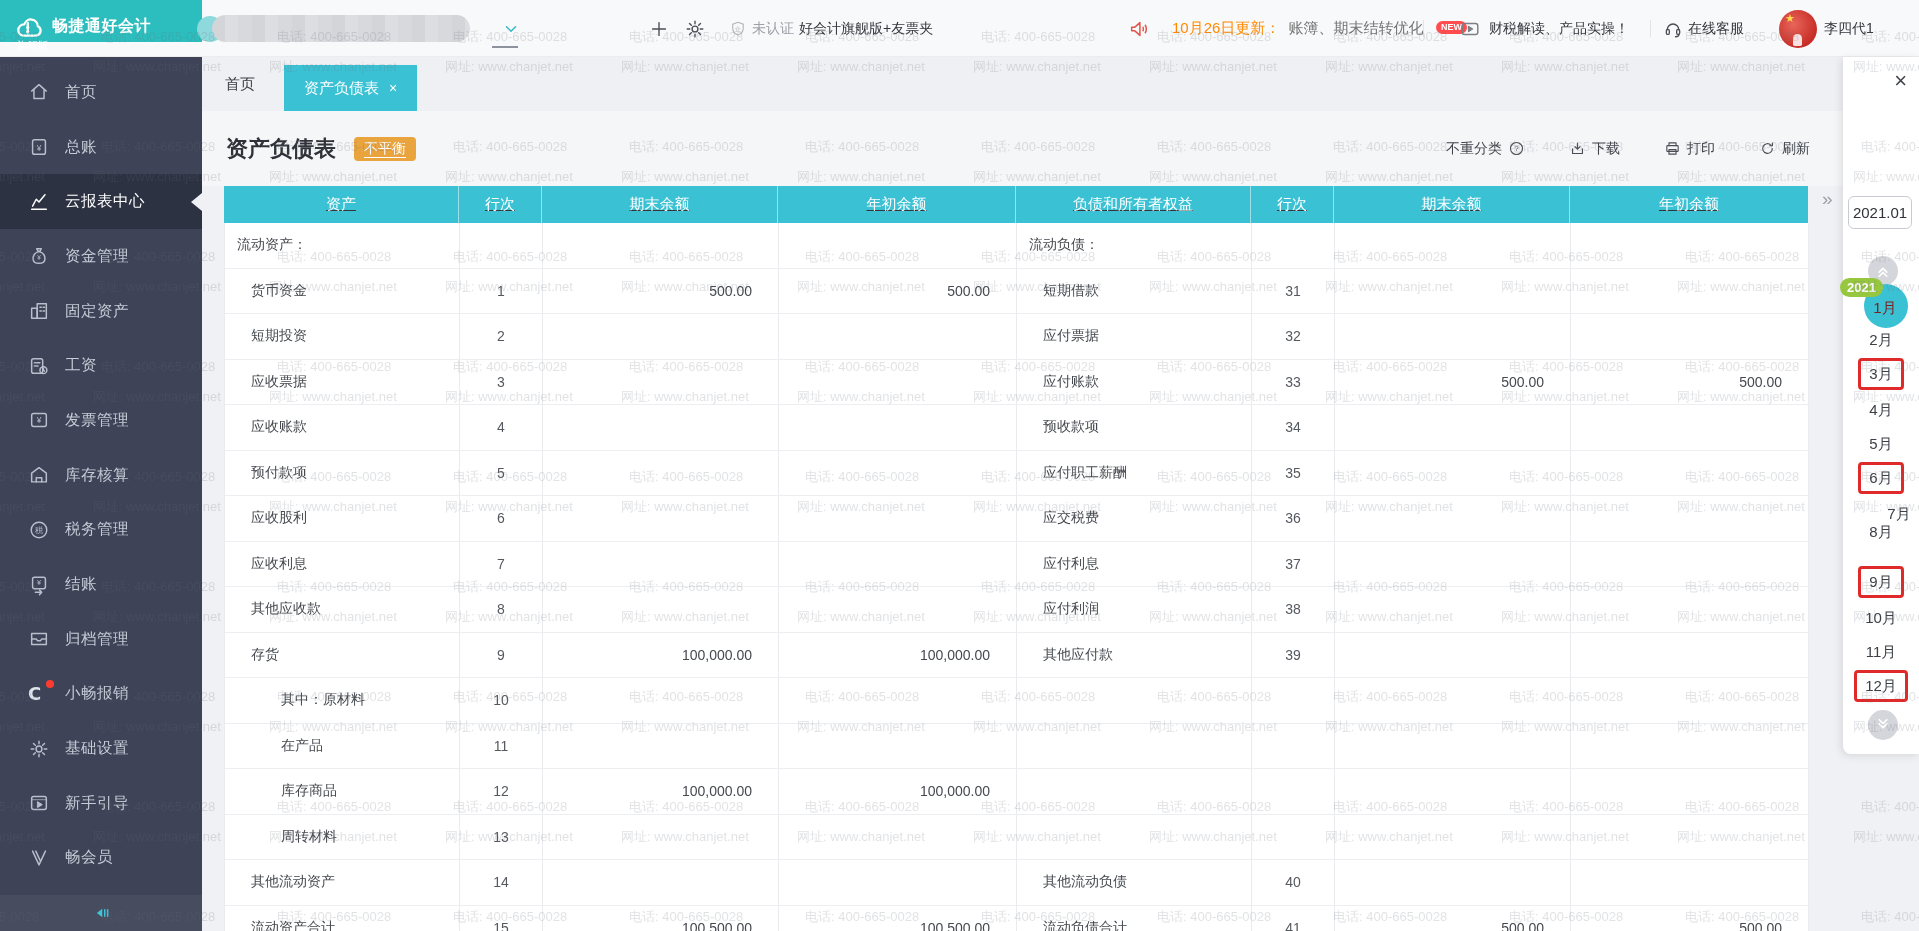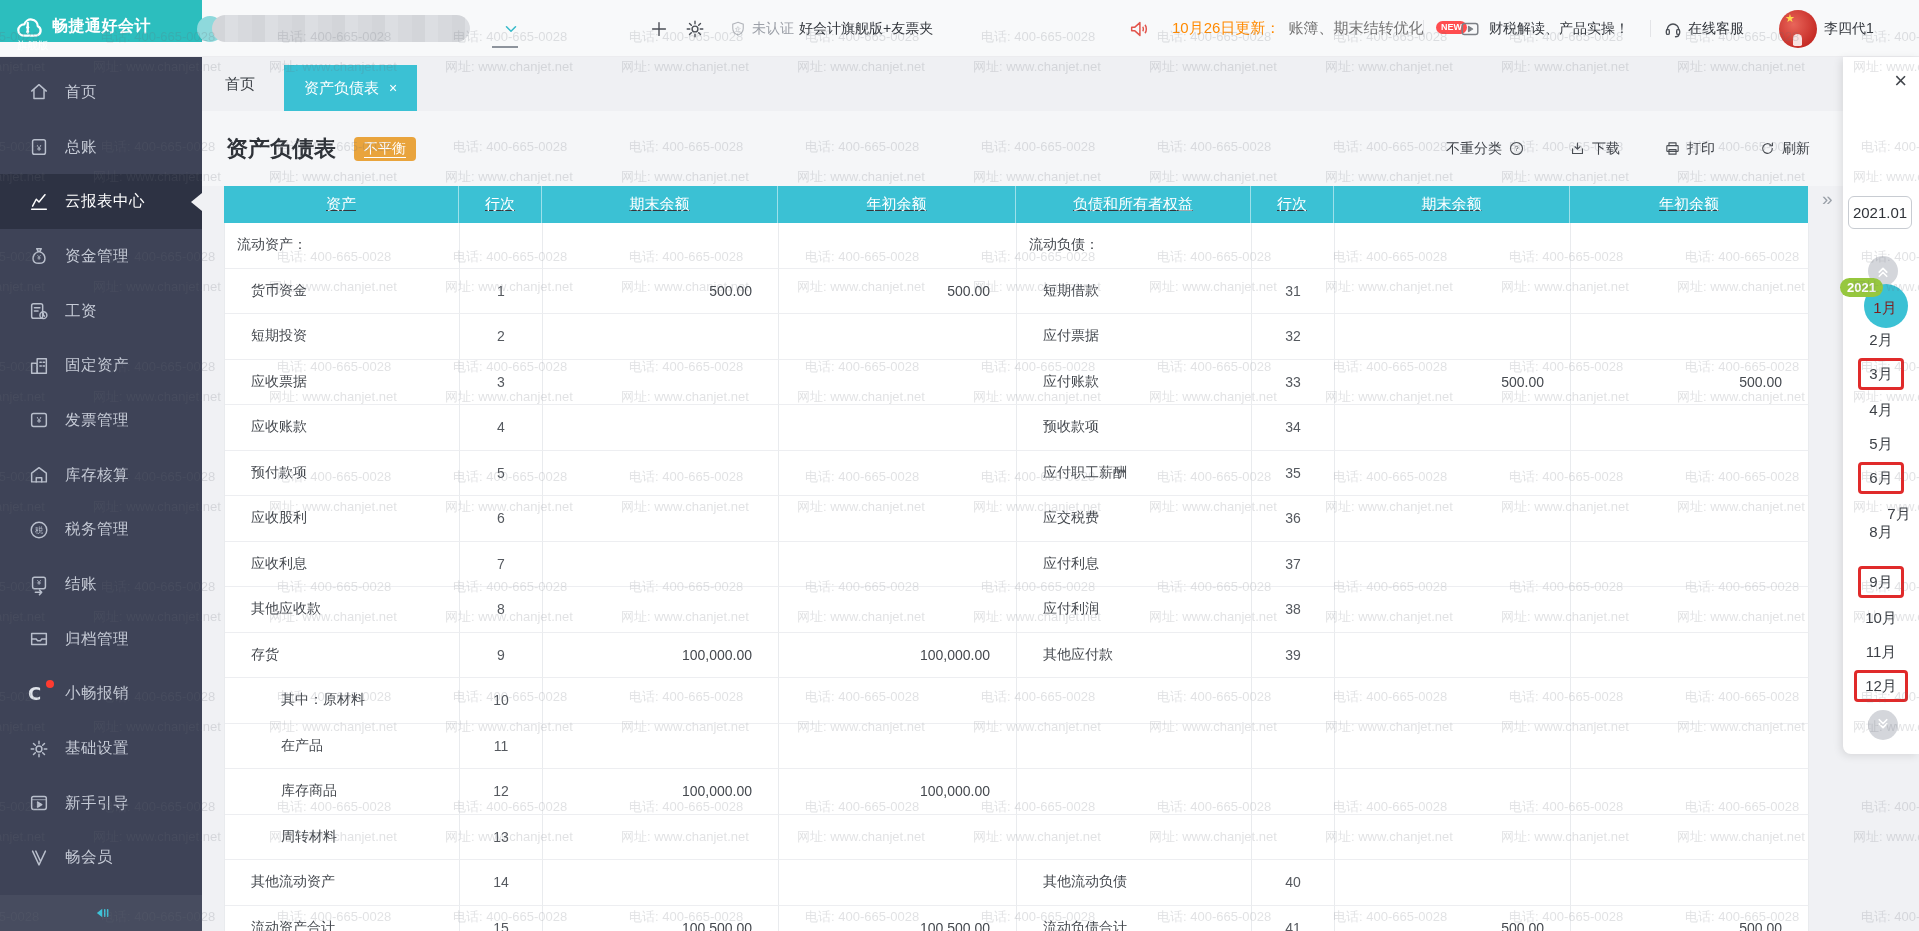--- a/index.html
+++ b/index.html
@@ -225,34 +225,34 @@
         <div class="nav-item">
           <span class="nav-ic"><svg viewBox="0 0 24 24" fill="none" stroke="currentColor" stroke-width="1.6" stroke-linecap="round" stroke-linejoin="round">
               <path d="M9.5 4h5l-1.6 3h-1.8z"></path>
               <path d="M12 7c-4.5 1.5-6.5 4.6-6.5 7.6C5.5 18.2 8 20 12 20s6.5-1.8 6.5-5.4C18.5 11.6 16.5 8.5 12 7z"></path>
               <text x="12" y="16.5" font-size="7" text-anchor="middle" stroke="none" fill="currentColor">¥</text>
             </svg></span>
           <span class="nav-label">资金管理</span>
         </div>
         <div class="nav-item">
           <span class="nav-ic"><svg viewBox="0 0 24 24" fill="none" stroke="currentColor" stroke-width="1.6" stroke-linecap="round" stroke-linejoin="round">
+              <rect x="4" y="9" width="6" height="11"></rect>
+              <rect x="10" y="4" width="10" height="16"></rect>
+              <path d="M13 8h1.5M16.5 8H18M13 12h1.5M16.5 12H18"></path>
+            </svg></span>
+          <span class="nav-label">固定资产</span>
+        </div>
+        <div class="nav-item">
+          <span class="nav-ic"><svg viewBox="0 0 24 24" fill="none" stroke="currentColor" stroke-width="1.6" stroke-linecap="round" stroke-linejoin="round">
               <rect x="4" y="4" width="12" height="16" rx="2"></rect>
               <path d="M7 8.5h6M7 12h4"></path>
               <circle cx="16.8" cy="16.5" r="3.8"></circle>
               <path d="M16.8 14.8v1.8l1.2 1"></path>
             </svg></span>
           <span class="nav-label">工资</span>
-        </div>
-        <div class="nav-item">
-          <span class="nav-ic"><svg viewBox="0 0 24 24" fill="none" stroke="currentColor" stroke-width="1.6" stroke-linecap="round" stroke-linejoin="round">
-              <rect x="4" y="9" width="6" height="11"></rect>
-              <rect x="10" y="4" width="10" height="16"></rect>
-              <path d="M13 8h1.5M16.5 8H18M13 12h1.5M16.5 12H18"></path>
-            </svg></span>
-          <span class="nav-label">固定资产</span>
         </div>
         <div class="nav-item">
           <span class="nav-ic"><svg viewBox="0 0 24 24" fill="none" stroke="currentColor" stroke-width="1.6" stroke-linecap="round" stroke-linejoin="round">
               <rect x="4" y="5" width="16" height="14" rx="2"></rect>
               <text x="12" y="15.5" font-size="9" text-anchor="middle" stroke="none" fill="currentColor">¥</text>
             </svg></span>
           <span class="nav-label">发票管理</span>
         </div>
         <div class="nav-item">
           <span class="nav-ic"><svg viewBox="0 0 24 24" fill="none" stroke="currentColor" stroke-width="1.6" stroke-linecap="round" stroke-linejoin="round">

